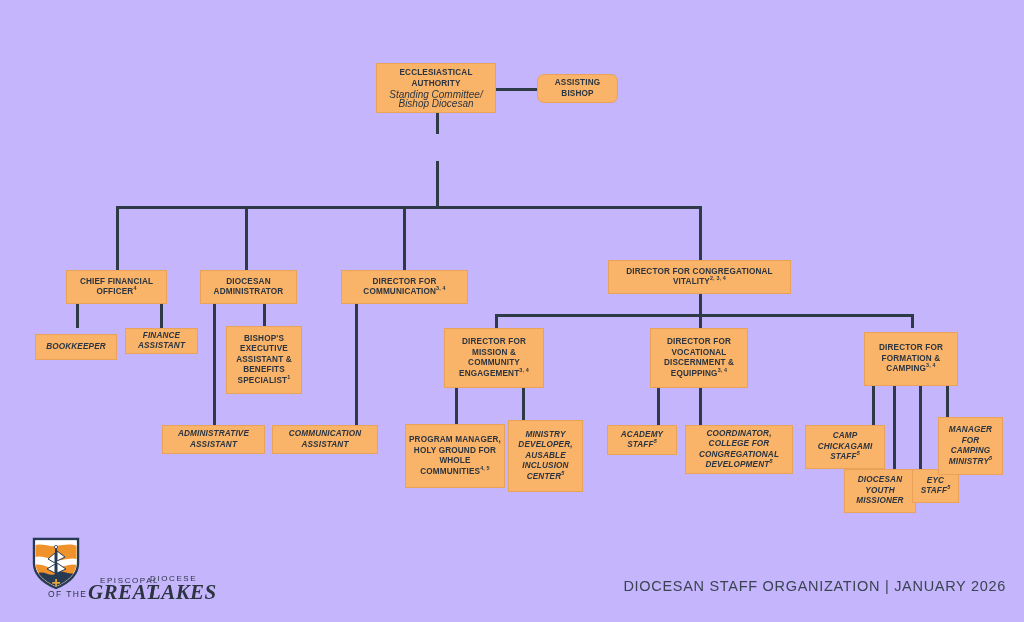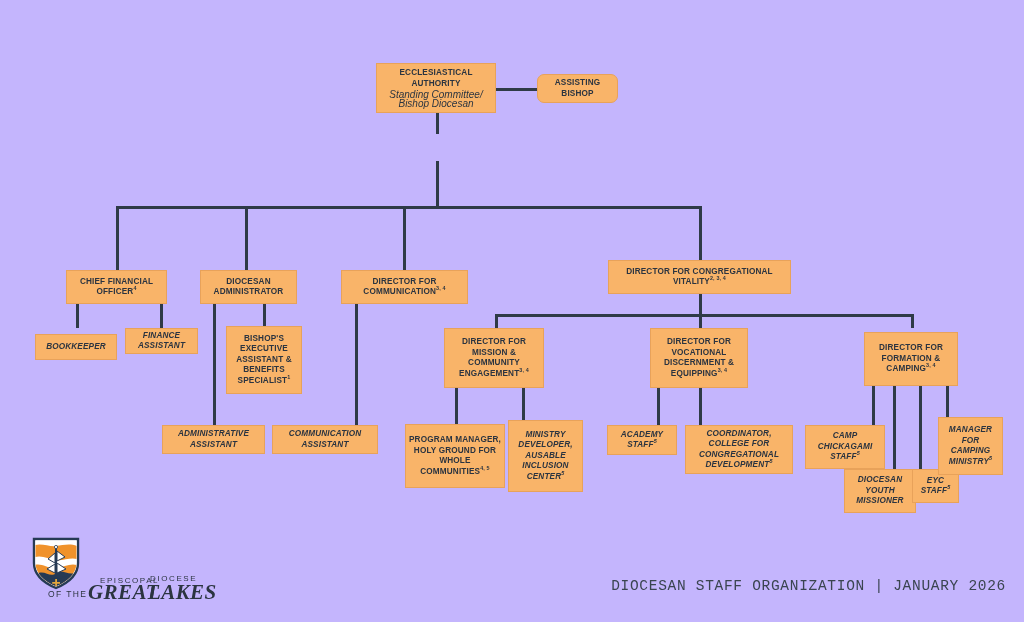--- a/index.html
+++ b/index.html
@@ -62,21 +62,21 @@
   .conn.h { height: 2.5px; }
 
   
   #footer-title {
     position: absolute;
     right: 18px;
     top: 578px;
     font-size: 14.5px;
     letter-spacing: 0.7px;
     color: #3A4450;
-    font-family: Liberation Mono, monospace;
+    font-family: Liberation Sans, sans-serif;
   }
   #logo {
     position: absolute;
     left: 22px;
     top: 535px;
     width: 200px;
     height: 68px;
   }
 </style>
 </head>

